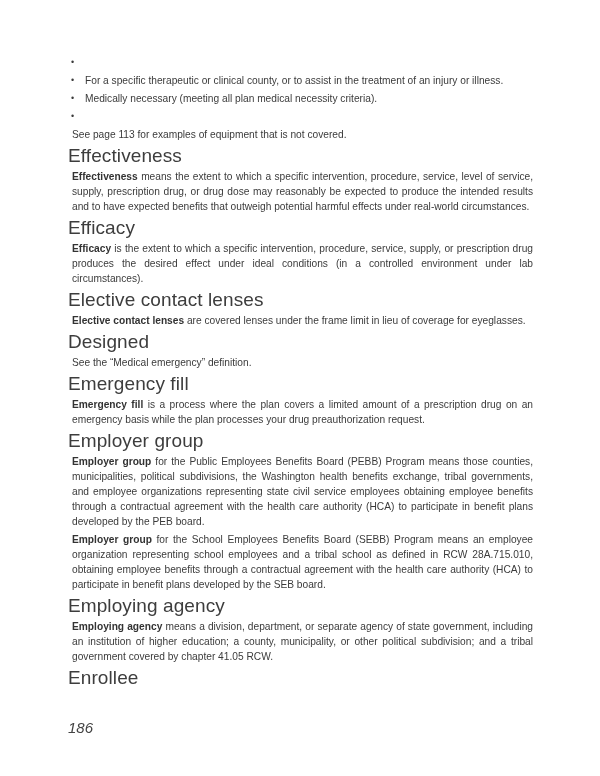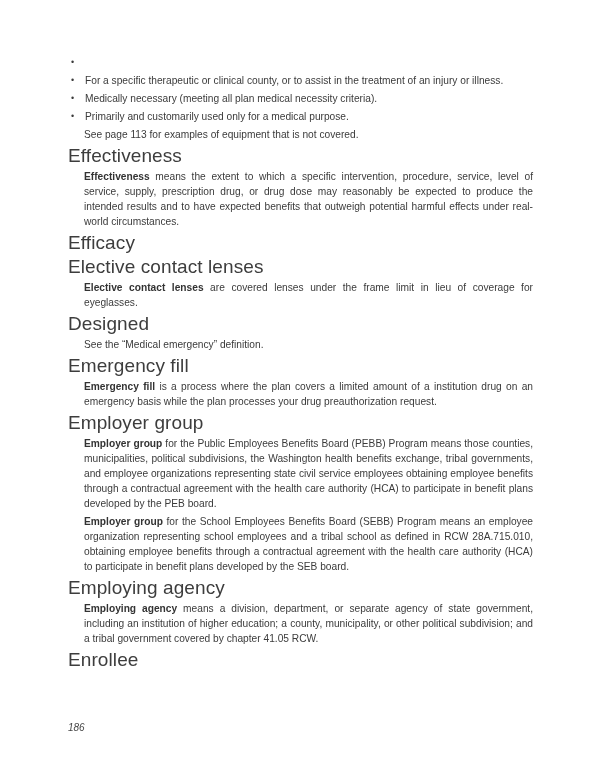--- a/index.html
+++ b/index.html
@@ -29,41 +29,41 @@
     flex: 0 0 17px;
     padding-left: 3px;
     box-sizing: border-box;
     font-size: 9px;
     line-height: 15px;
     color: #3b3b3b;
   }
   p.body {
     font-size: 10.2px;
     line-height: 15px;
-    margin: 0 0 3px 16px;
+    margin: 0 0 3px 4px;
     text-align: justify;
     letter-spacing: 0;
   }
   p.body .lead { font-weight: bold; color: #333333; }
   h2.defhead {
     font-size: 19px;
     line-height: 20px;
     font-weight: 300;
     letter-spacing: 0.1px;
     margin: 4px 0 3px 0;
     color: #3d3d3d;
   }
   .footer {
     position: absolute;
     left: 68px;
     right: 67px;
     top: 720px;
     display: flex;
     justify-content: space-between;
-    font-size: 10px;
+    font-size: 15px;
     line-height: 15px;
     font-style: italic;
     color: #444444;
   }
 </style>
 </head>
 <body>
 
 <div class="page">
 
@@ -74,36 +74,36 @@
       <li>
         <span class="marker">•</span>
         <span>For a specific therapeutic or clinical county, or to assist in the treatment of an injury or illness.</span>
       </li>
       <li>
         <span class="marker">•</span>
         <span>Medically necessary (meeting all plan medical necessity criteria).</span>
       </li>
       <li>
         <span class="marker">•</span>
-        <span>Primarily and customarily used only for a medical purpose.</span>
       </li>
     </ul>
 
   <p class="body">See page 113 for examples of equipment that is not covered.</p>
 
   <div>
       <h2 class="defhead">Effectiveness</h2>
       <p class="body"><span class="lead">Effectiveness</span><span> means the extent to which a specific intervention, procedure, service, level of service, supply, prescription drug, or drug dose may reasonably be expected to produce the intended results and to have expected benefits that outweigh potential harmful effects under real-world circumstances.</span></p>
       <h2 class="defhead">Efficacy</h2>
+      <p class="body"><span class="lead">Efficacy</span><span> is the extent to which a specific intervention, procedure, service, supply, or prescription drug produces the desired effect under ideal conditions (in a controlled environment under lab circumstances).</span></p>
       <h2 class="defhead">Elective contact lenses</h2>
       <p class="body"><span class="lead">Elective contact lenses</span><span> are covered lenses under the frame limit in lieu of coverage for eyeglasses.</span></p>
       <h2 class="defhead">Designed</h2>
       <p class="body"><span class="lead"></span><span>See the “Medical emergency” definition.</span></p>
       <h2 class="defhead">Emergency fill</h2>
-      <p class="body"><span class="lead">Emergency fill</span><span> is a process where the plan covers a limited amount of a institution drug on an emergency basis while the plan processes your drug preauthorization request.</span></p>
+      <p class="body"><span class="lead">Emergency fill</span><span> is a process where the plan covers a limited amount of a prescription drug on an emergency basis while the plan processes your drug preauthorization request.</span></p>
       <h2 class="defhead">Employer group</h2>
       <p class="body"><span class="lead">Employer group</span><span> for the Public Employees Benefits Board (PEBB) Program means those counties, municipalities, political subdivisions, the Washington health benefits exchange, tribal governments, and employee organizations representing state civil service employees obtaining employee benefits through a contractual agreement with the health care authority (HCA) to participate in benefit plans developed by the PEB board.</span></p>
       <p class="body"><span class="lead">Employer group</span><span> for the School Employees Benefits Board (SEBB) Program means an employee organization representing school employees and a tribal school as defined in RCW 28A.715.010, obtaining employee benefits through a contractual agreement with the health care authority (HCA) to participate in benefit plans developed by the SEB board.</span></p>
       <h2 class="defhead">Employing agency</h2>
       <p class="body"><span class="lead">Employing agency</span><span> means a division, department, or separate agency of state government, including an institution of higher education; a county, municipality, or other political subdivision; and a tribal government covered by chapter 41.05 RCW.</span></p>
       <h2 class="defhead">Enrollee</h2>
     </div>
 
   <div class="footer">
     <span>186</span>

